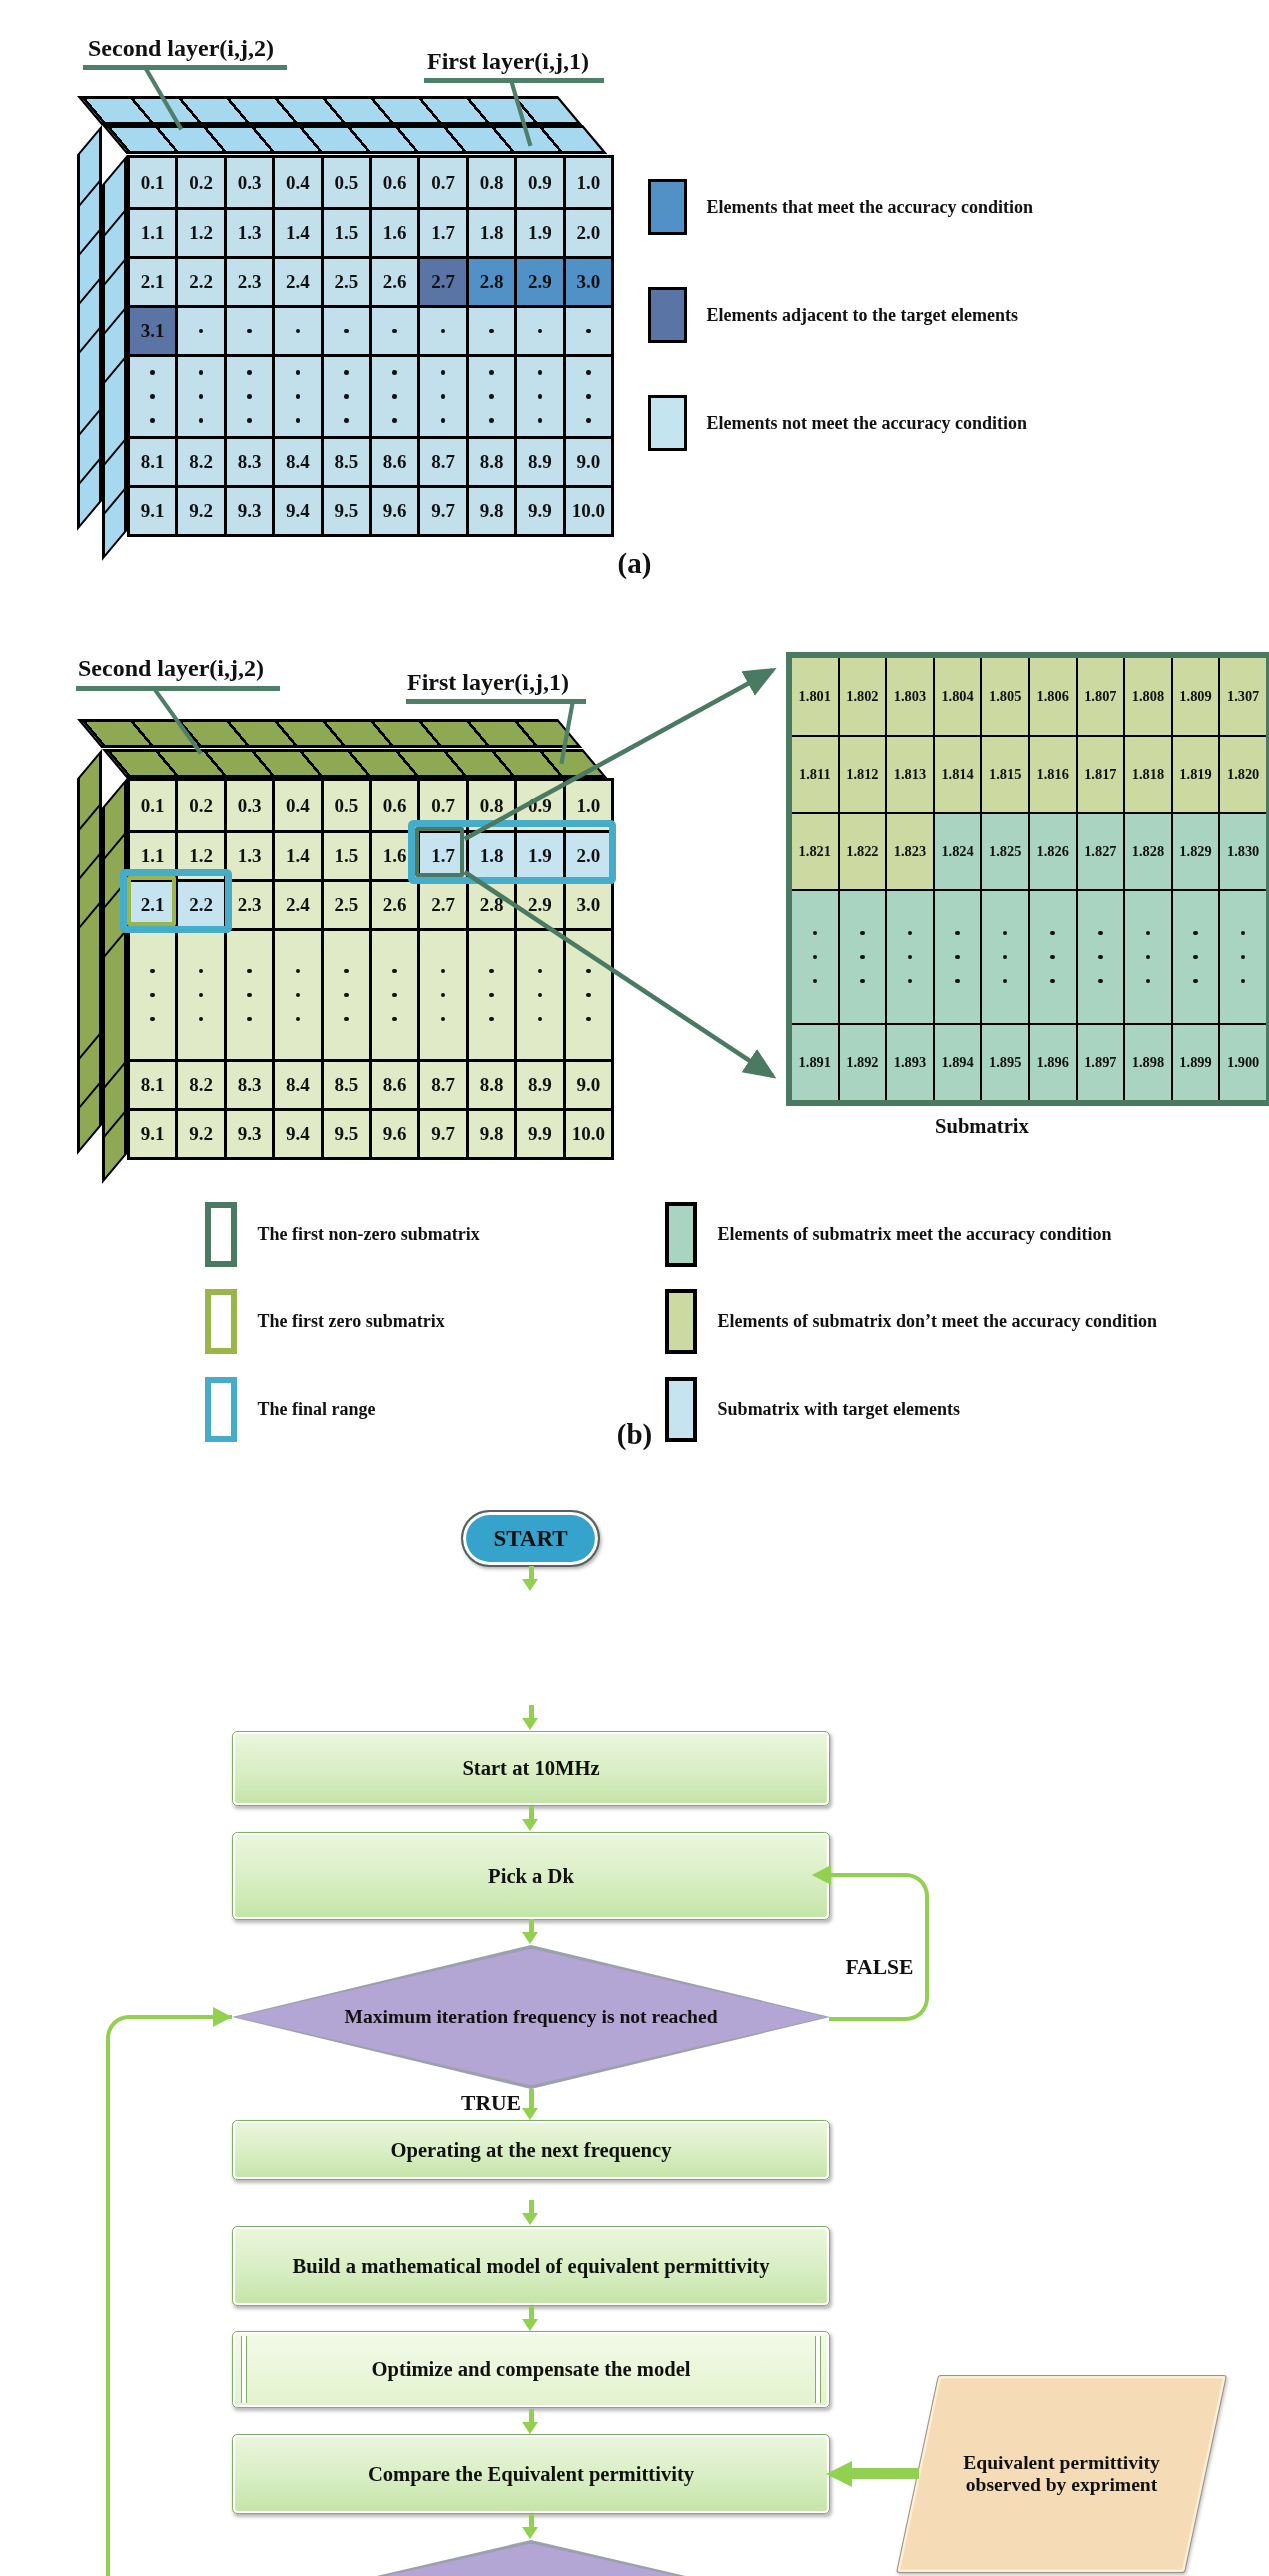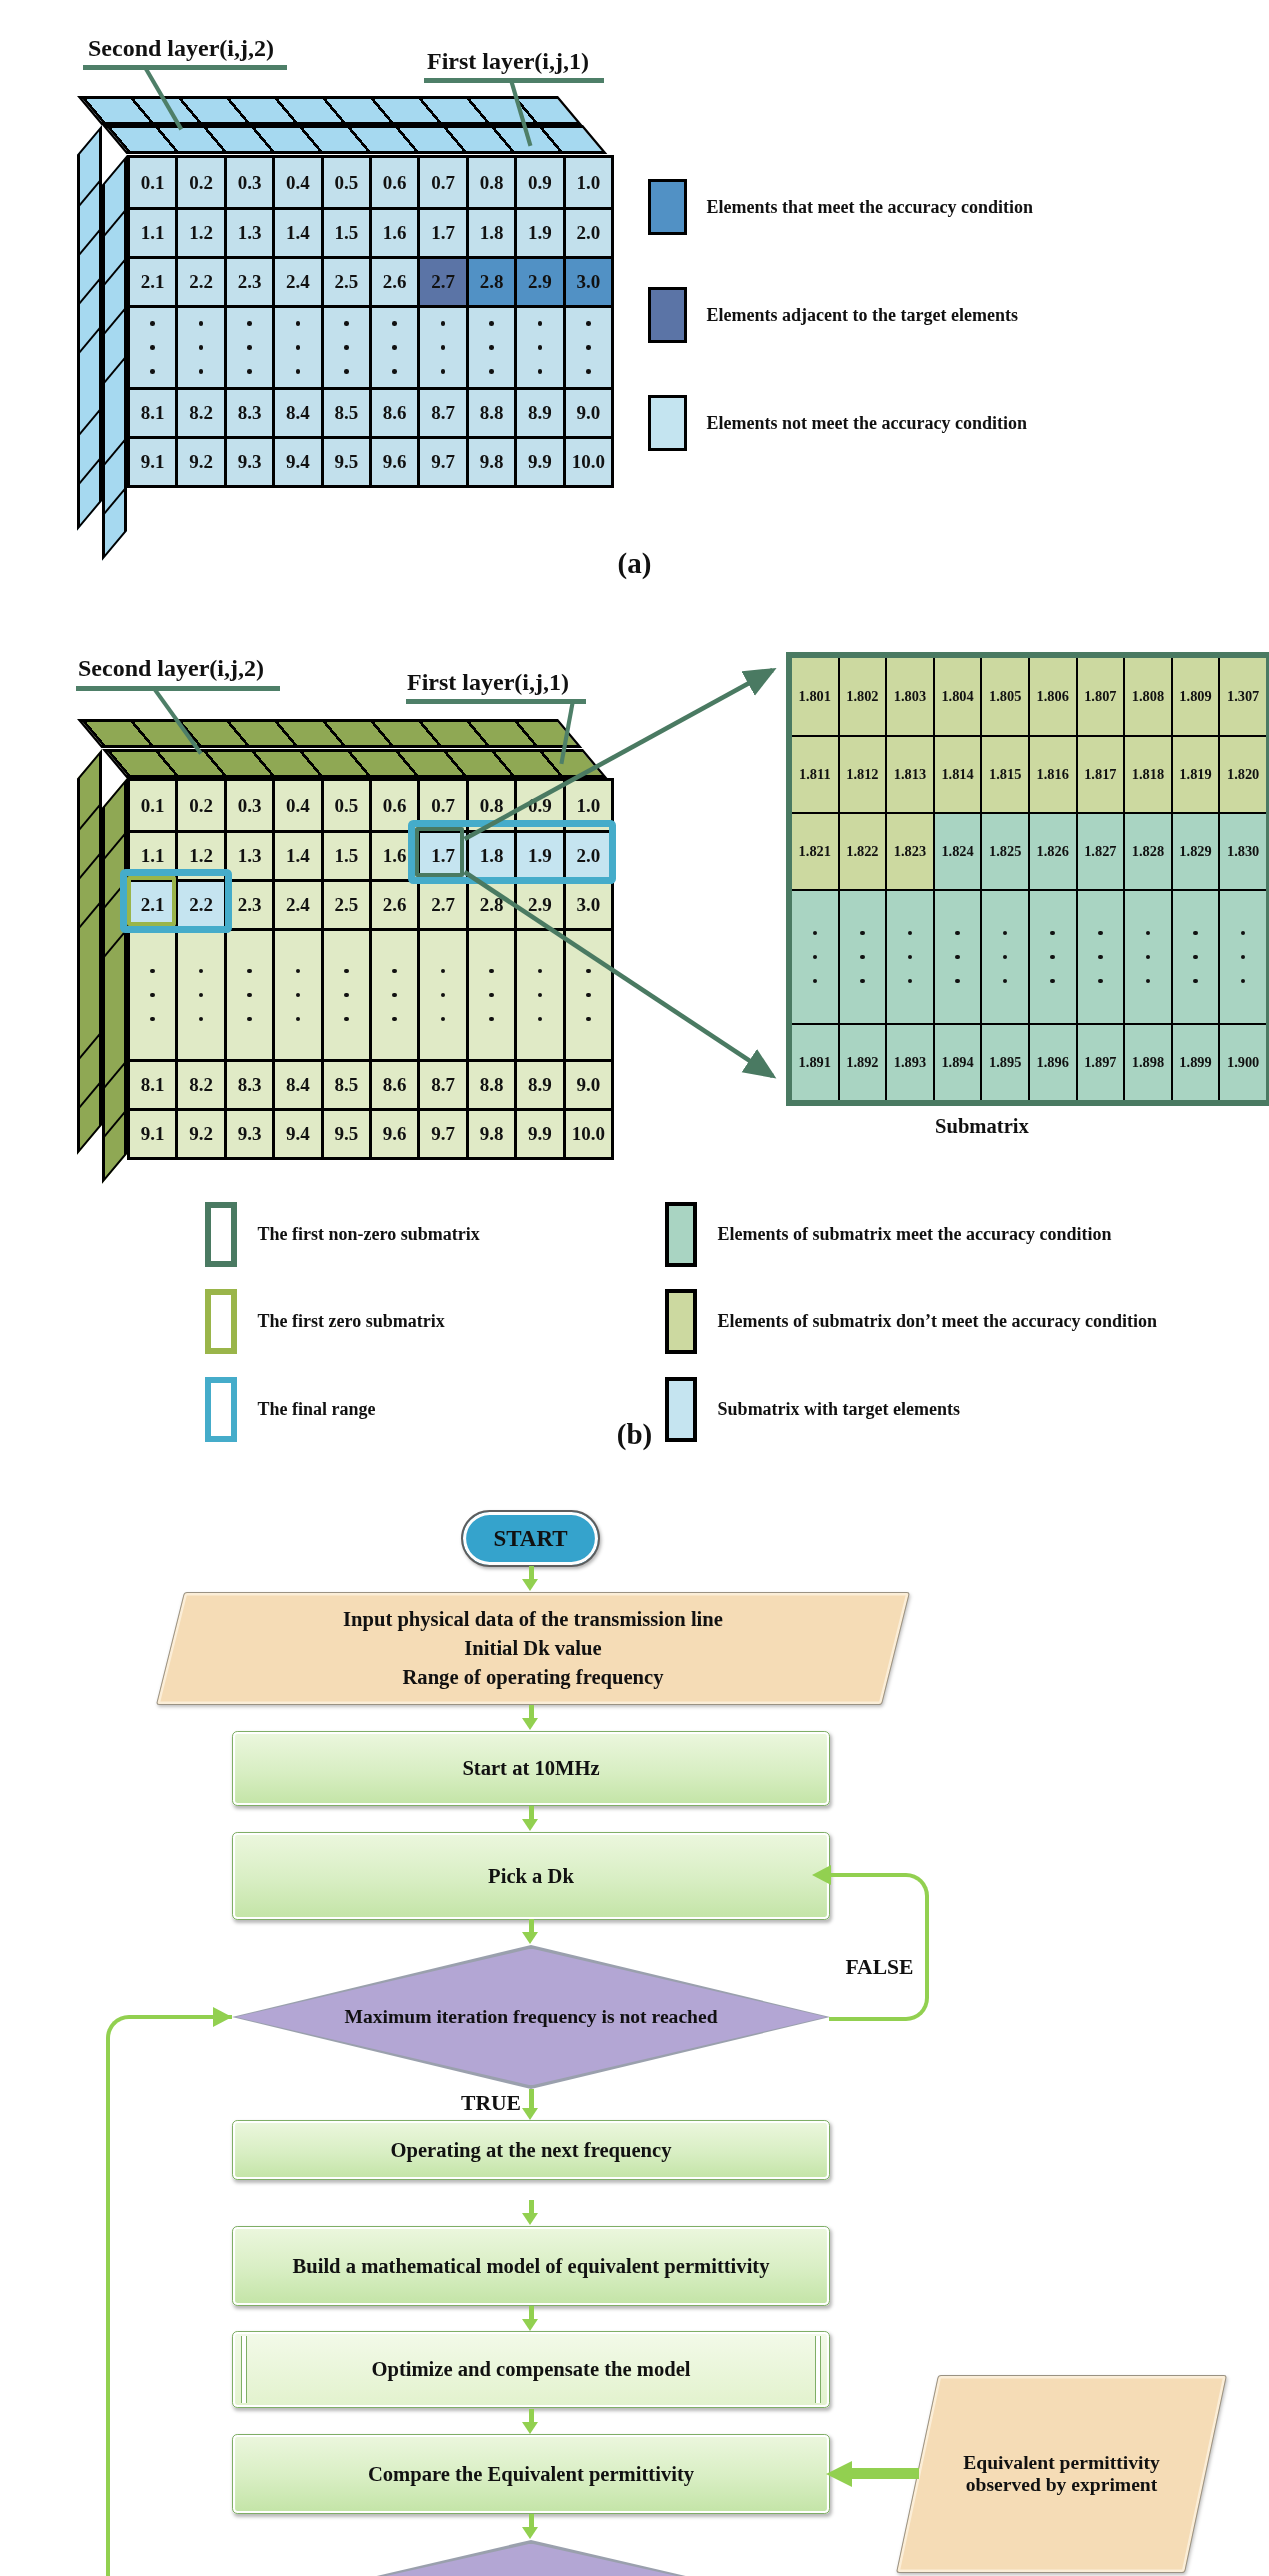--- a/index.html
+++ b/index.html
@@ -138,20 +138,50 @@
         <div class="m-cell">2.2</div>
         <div class="m-cell">2.3</div>
         <div class="m-cell">2.4</div>
         <div class="m-cell">2.5</div>
         <div class="m-cell">2.6</div>
         <div class="m-cell c-adjacent">2.7</div>
         <div class="m-cell c-target">2.8</div>
         <div class="m-cell c-target">2.9</div>
         <div class="m-cell c-target">3.0</div>
       </div>
+      <div class="m-row" style="height: 49px;">
+        <div class="m-cell c-adjacent">3.1</div>
+        <div class="m-cell">
+          <div class="dot"></div>
+        </div>
+        <div class="m-cell">
+          <div class="dot"></div>
+        </div>
+        <div class="m-cell">
+          <div class="dot"></div>
+        </div>
+        <div class="m-cell">
+          <div class="dot"></div>
+        </div>
+        <div class="m-cell">
+          <div class="dot"></div>
+        </div>
+        <div class="m-cell">
+          <div class="dot"></div>
+        </div>
+        <div class="m-cell">
+          <div class="dot"></div>
+        </div>
+        <div class="m-cell">
+          <div class="dot"></div>
+        </div>
+        <div class="m-cell">
+          <div class="dot"></div>
+        </div>
+      </div>
       <div class="m-row" style="height: 82px;">
         <div class="m-cell">
           <div class="vdots">
             <div class="dot"></div>
             <div class="dot"></div>
             <div class="dot"></div>
           </div>
         </div>
         <div class="m-cell">
           <div class="vdots">
@@ -594,28 +624,20 @@
   <line x1="902" y1="1692" x2="1500" y2="2088" stroke="#4a7a62" stroke-width="9" marker-end="url(#ah)"></line>
 </svg>
 
 <div class="panel">
   <div class="fc-stadium" style="left:461px;top:1510px;width:139px;height:57px;">
     <span>START</span>
   </div>
 
   <div class="va" style="top:1566px;height:13.4px;"></div>
 
-  <div class="para" style="left:170px;top:1592px;width:726px;height:113px;">
-    <div class="p-bg"></div>
-    <div class="p-text">
-      <span>Input physical data of the transmission line</span>
-      <span>Initial Dk value</span>
-      <span>Range of operating frequency</span>
-    </div>
-  </div>
 
   <div class="va" style="top:1705px;height:13.4px;"></div>
 
   <div class="fc-box" style="left:232px;top:1731px;width:598px;height:75px;">
     <span>Start at 10MHz</span>
   </div>
 
   <div class="va" style="top:1806px;height:13.4px;"></div>
 
   <div class="fc-box" style="left:232px;top:1832px;width:598px;height:88px;">

